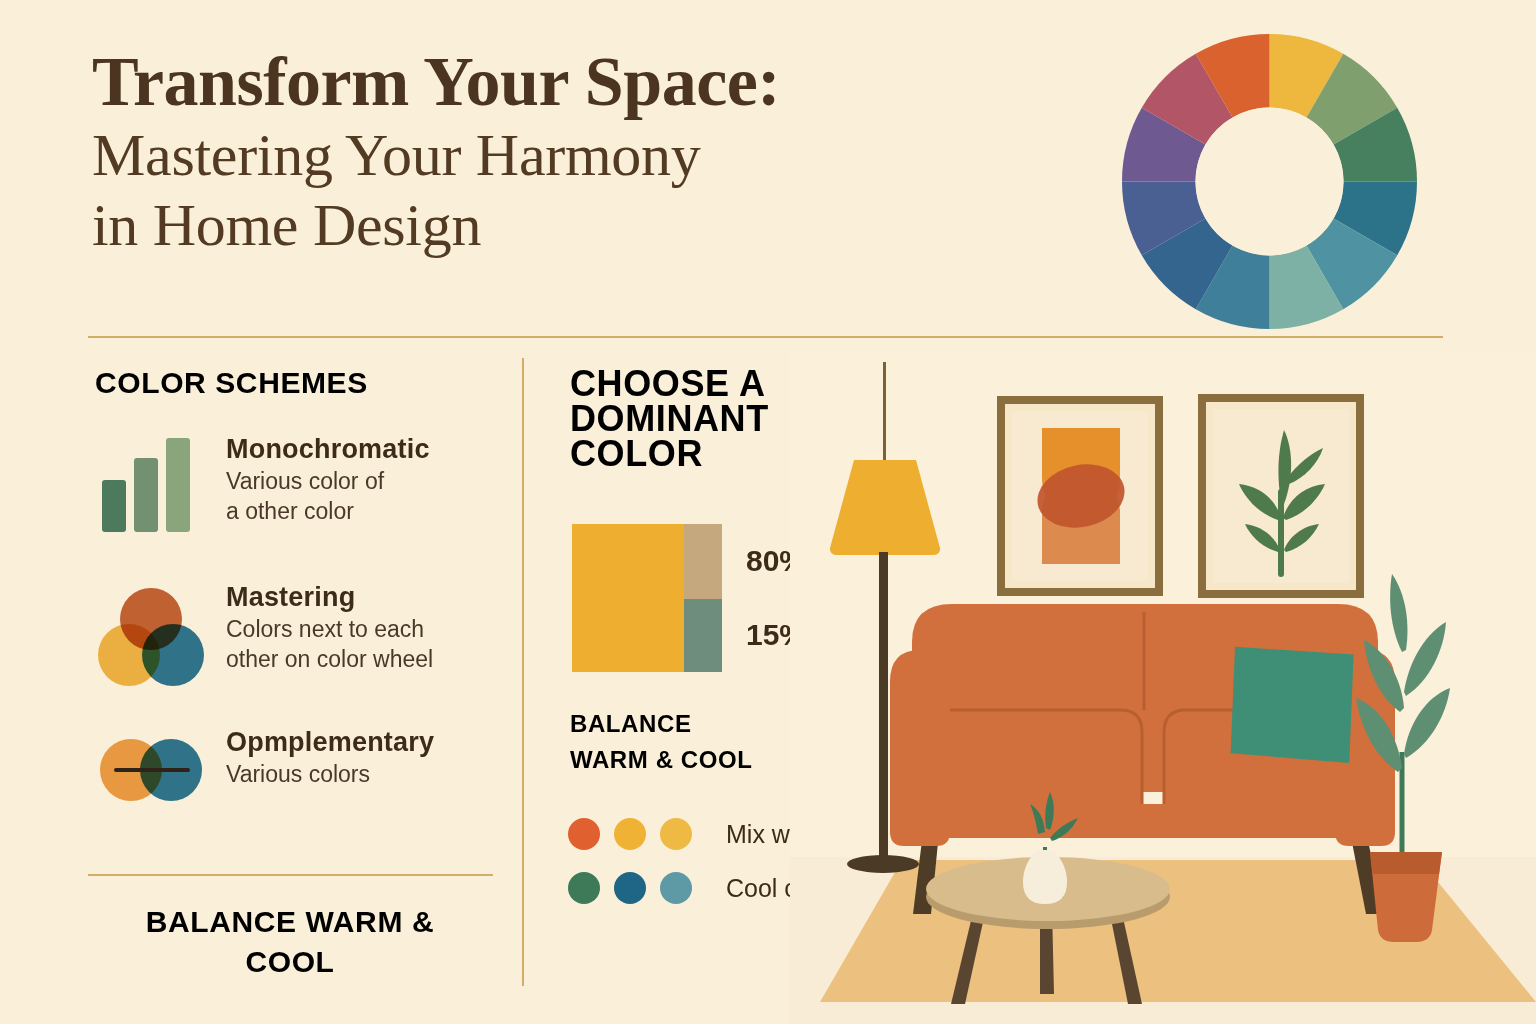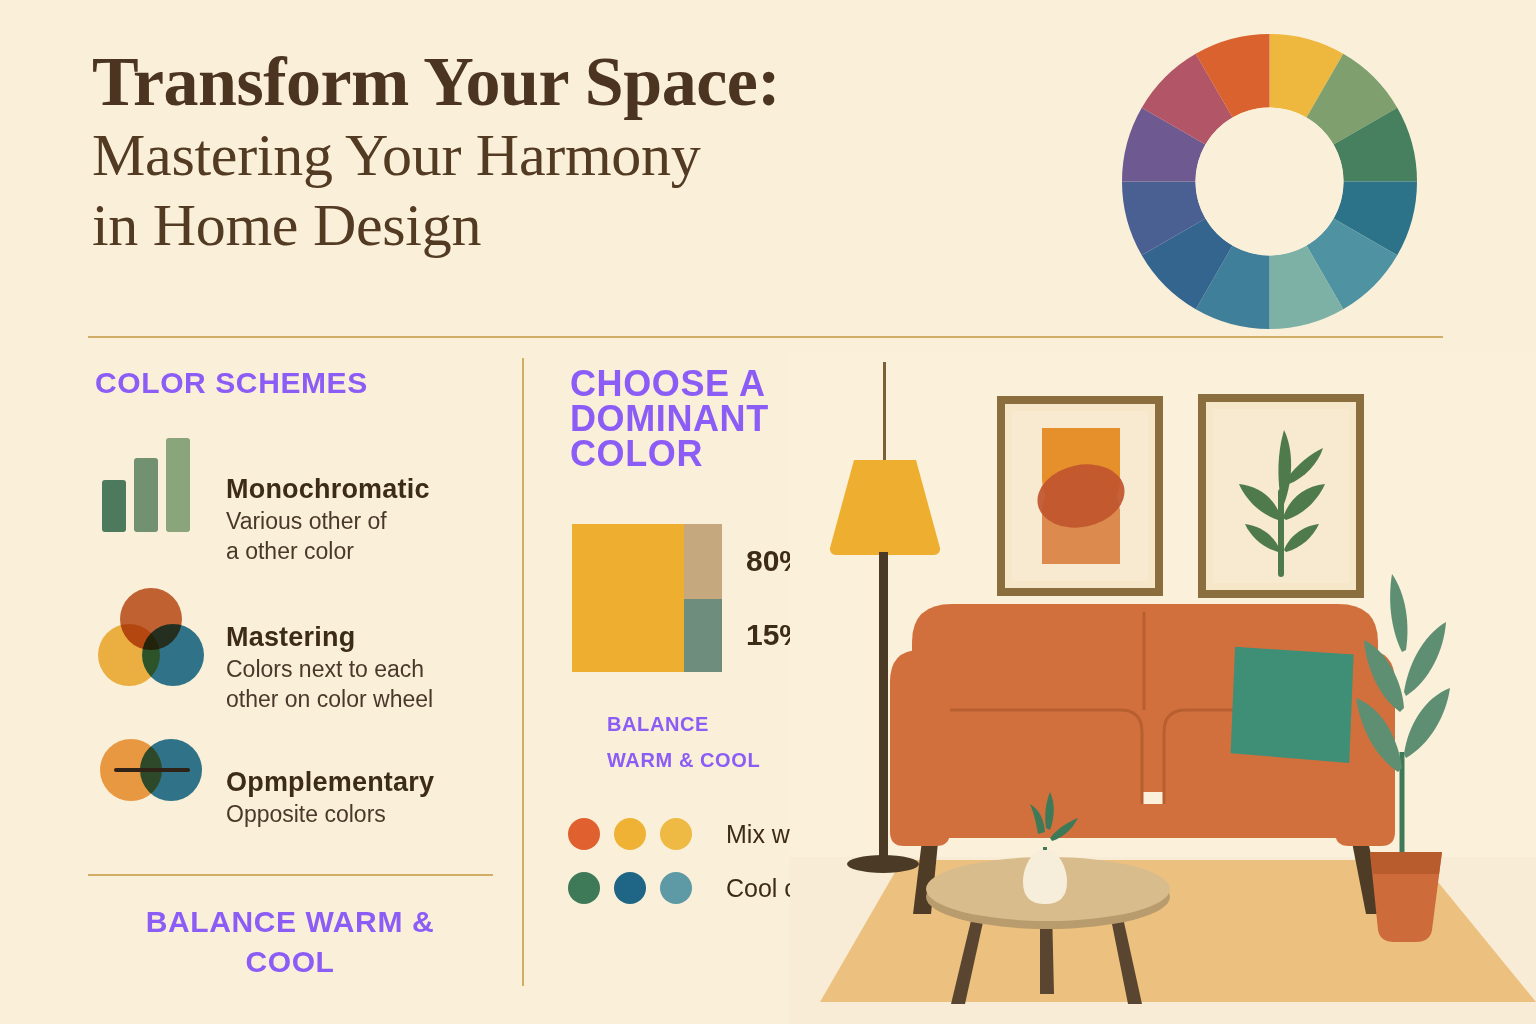--- a/index.html
+++ b/index.html
@@ -44,32 +44,32 @@
   }
   .rule-h2{
     position:absolute;left:88px;top:874px;width:405px;height:2px;
     background:#c9a155;opacity:.85;
   }
 
   
   .sec-head{
     font-family:"Liberation Sans", sans-serif;
     font-weight:700;
-    color:#8b5cf6;
+    color:#000000;
     letter-spacing:0.6px;
   }
   #col-left-head{position:absolute;left:95px;top:366px;font-size:30px;}
   #col-mid-head{position:absolute;left:570px;top:366px;font-size:36px;line-height:35px;width:250px;}
-  #col-mid-head2{position:absolute;left:570px;top:706px;font-size:20px;line-height:36px;width:310px;margin-left:37px;}
+  #col-mid-head2{position:absolute;left:570px;top:706px;font-size:24px;line-height:36px;width:310px;}
   #col-left-head2{position:absolute;left:95px;top:902px;font-size:30px;line-height:40px;width:390px;text-align:center;}
 
   
   .scheme{position:absolute;left:98px;width:410px;}
   .scheme .icon{position:absolute;left:0;top:0;}
-  .scheme .txt{position:absolute;left:128px;top:-8px;width:290px;margin-top:40px;}
+  .scheme .txt{position:absolute;left:128px;top:-8px;width:290px;}
   .scheme .name{
     font-size:27px;font-weight:600;color:#3d2b19;
     line-height:34px;letter-spacing:.2px;
   }
   .scheme .desc{
     font-size:23px;color:#4a392a;line-height:30px;font-weight:400;
   }
   #scheme-0{top:440px;}
   #scheme-1{top:588px;}
   #scheme-2{top:733px;}
@@ -170,21 +170,21 @@
   <div class="scheme" id="scheme-0">
     <div class="icon">
       <div class="bars">
         <i id="bar-0" style="background: rgb(77, 122, 93);"></i>
           <i id="bar-1" style="background: rgb(113, 145, 112);"></i>
           <i id="bar-2" style="background: rgb(138, 164, 124);"></i>
       </div>
     </div>
     <div class="txt">
       <div class="name">Monochromatic</div>
-      <div class="desc">Various other of</div>
+      <div class="desc">Various color of</div>
       <div class="desc">a other color</div>
     </div>
   </div>
 
   <div class="scheme" id="scheme-1">
     <div class="icon">
       <div class="venn3">
         <span class="c1" id="venn3-0" style="background: rgb(191, 90, 42);"></span>
         <span class="c2" id="venn3-1" style="background: rgb(239, 180, 60);"></span>
         <span class="c3" id="venn3-2" style="background: rgb(31, 111, 152);"></span>
@@ -200,21 +200,21 @@
   <div class="scheme" id="scheme-2">
     <div class="icon">
       <div class="venn2">
         <span class="c1" id="venn2-0" style="background: rgb(235, 154, 60);"></span>
         <span class="c2" id="venn2-1" style="background: rgb(31, 111, 152);"></span>
         <span class="ln" id="venn2-line" style="background: rgb(47, 35, 23);"></span>
       </div>
     </div>
     <div class="txt">
       <div class="name">Opmplementary</div>
-      <div class="desc">Opposite colors</div>
+      <div class="desc">Various colors</div>
     </div>
   </div>
 
   <div class="sec-head" id="col-left-head2">
     <div>BALANCE WARM &amp;</div>
     <div>COOL</div>
   </div>
 
   <div class="sec-head" id="col-mid-head">
     <div>CHOOSE A</div>

